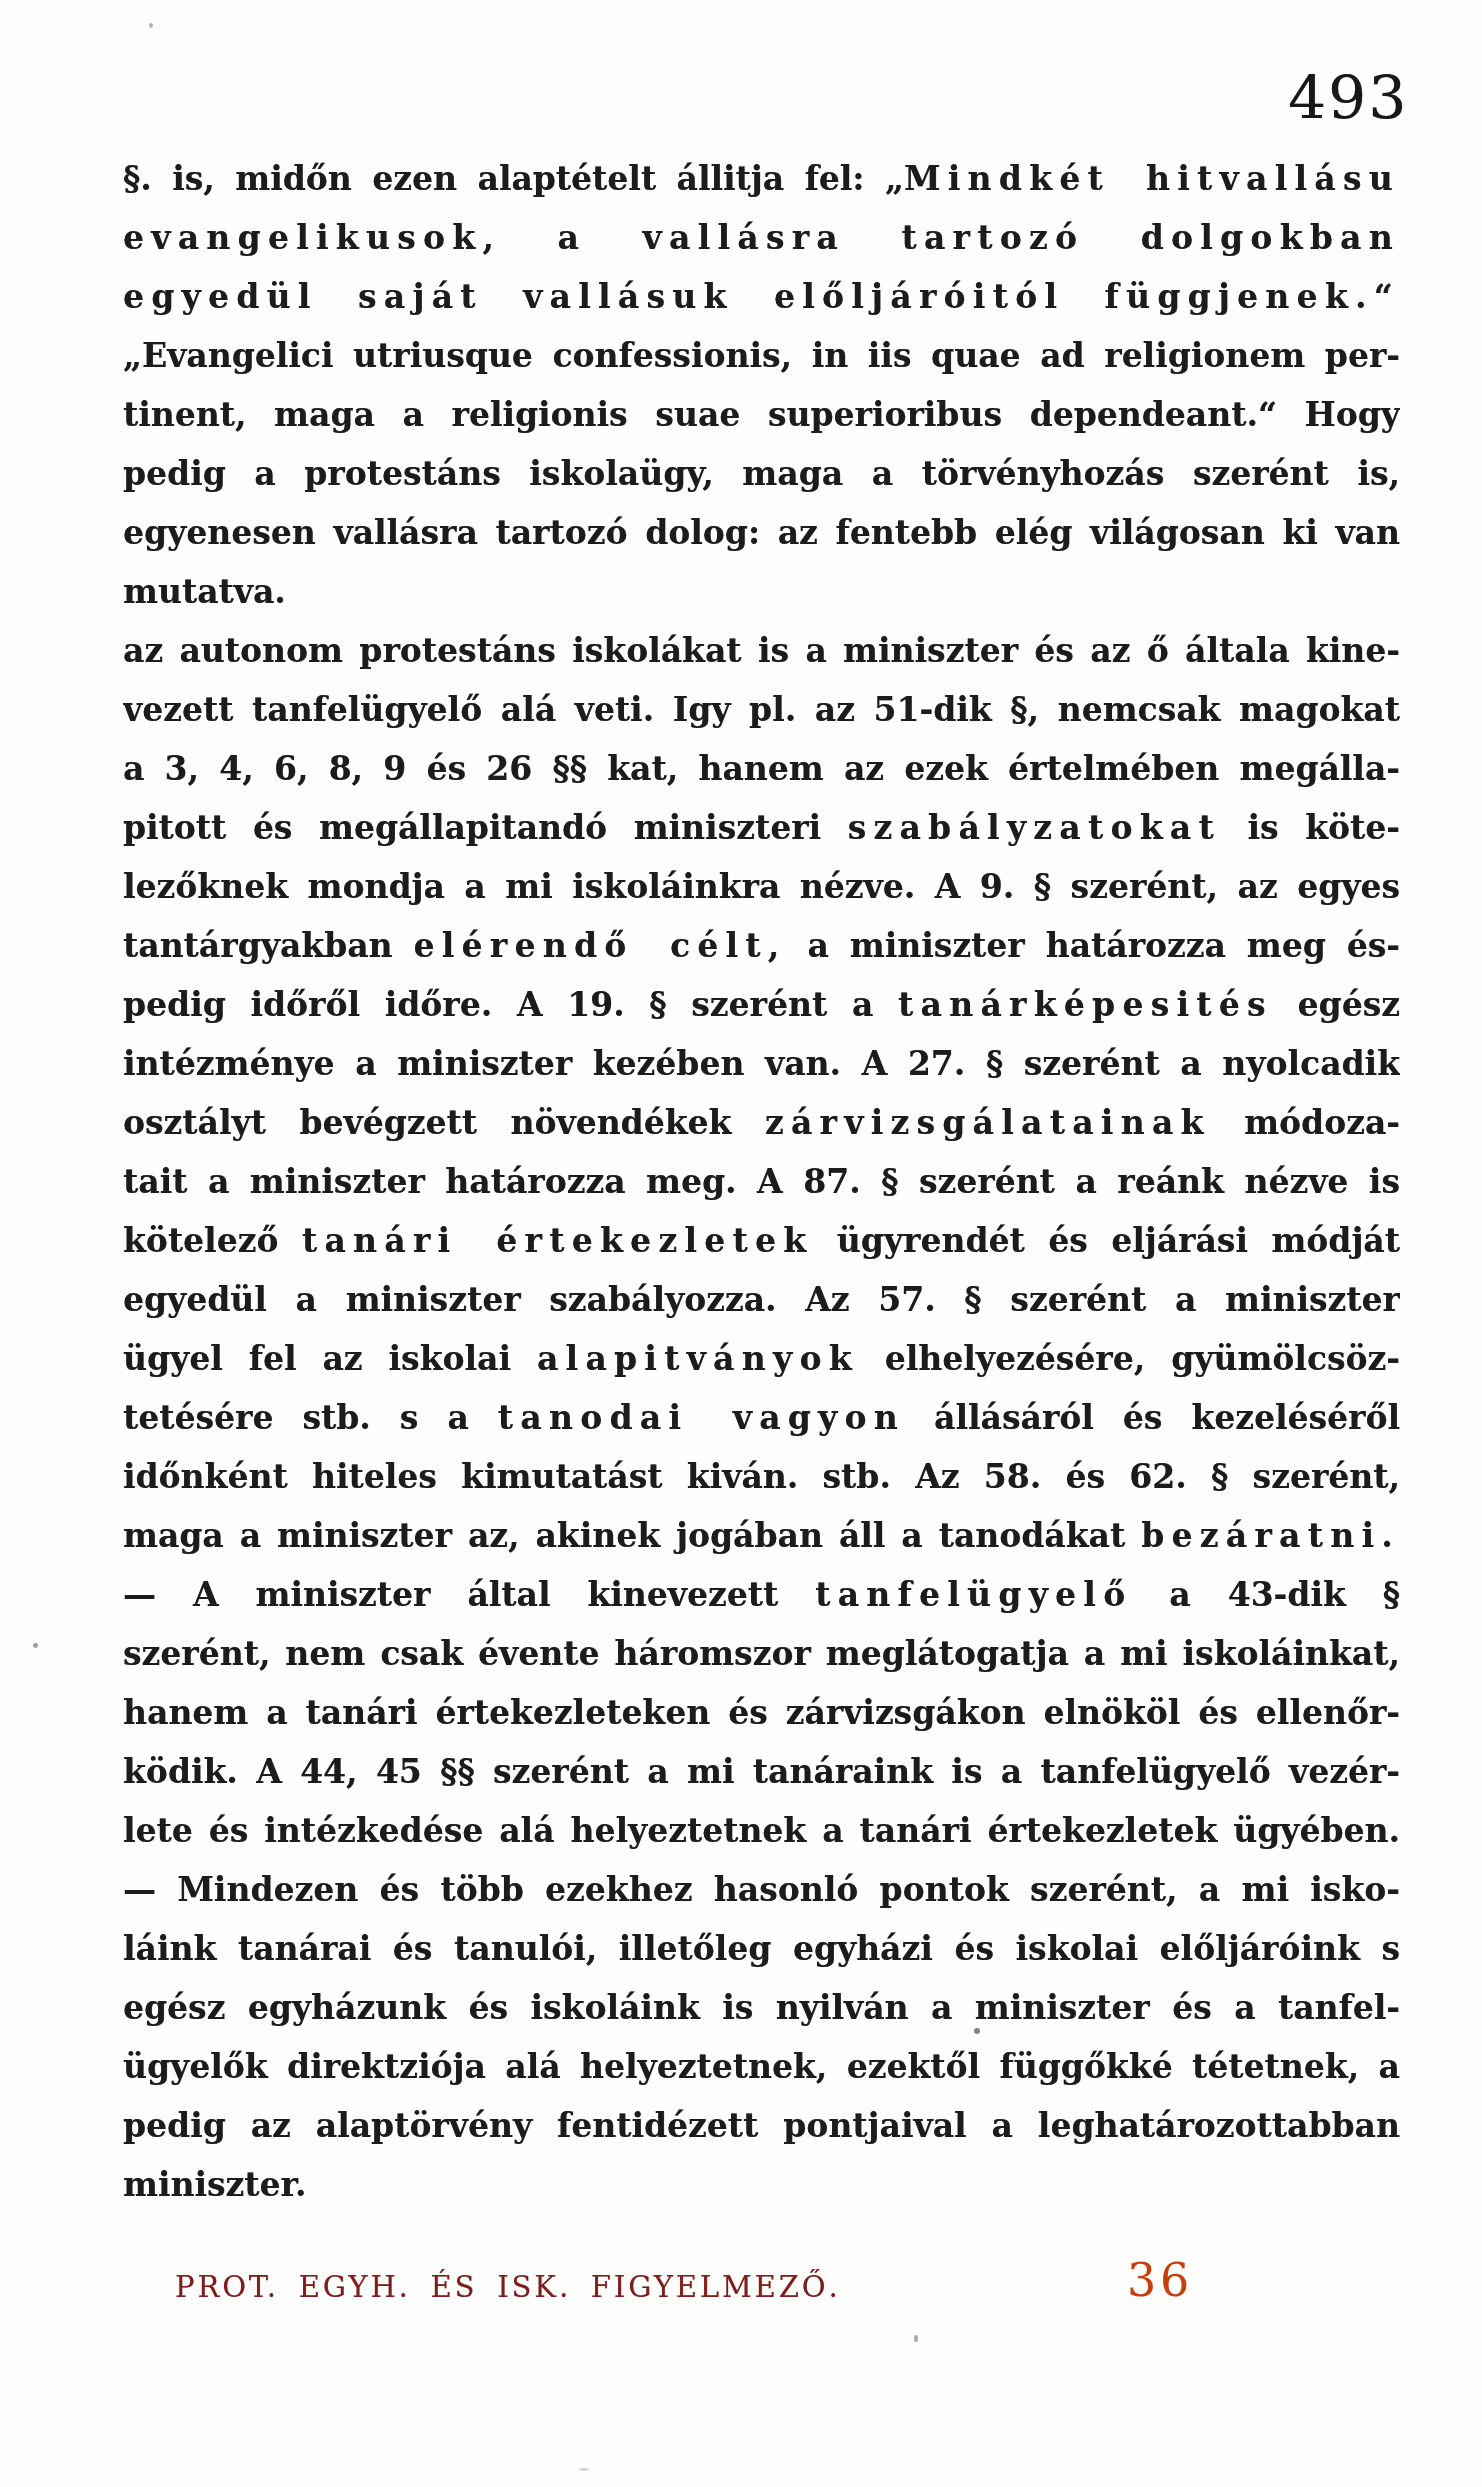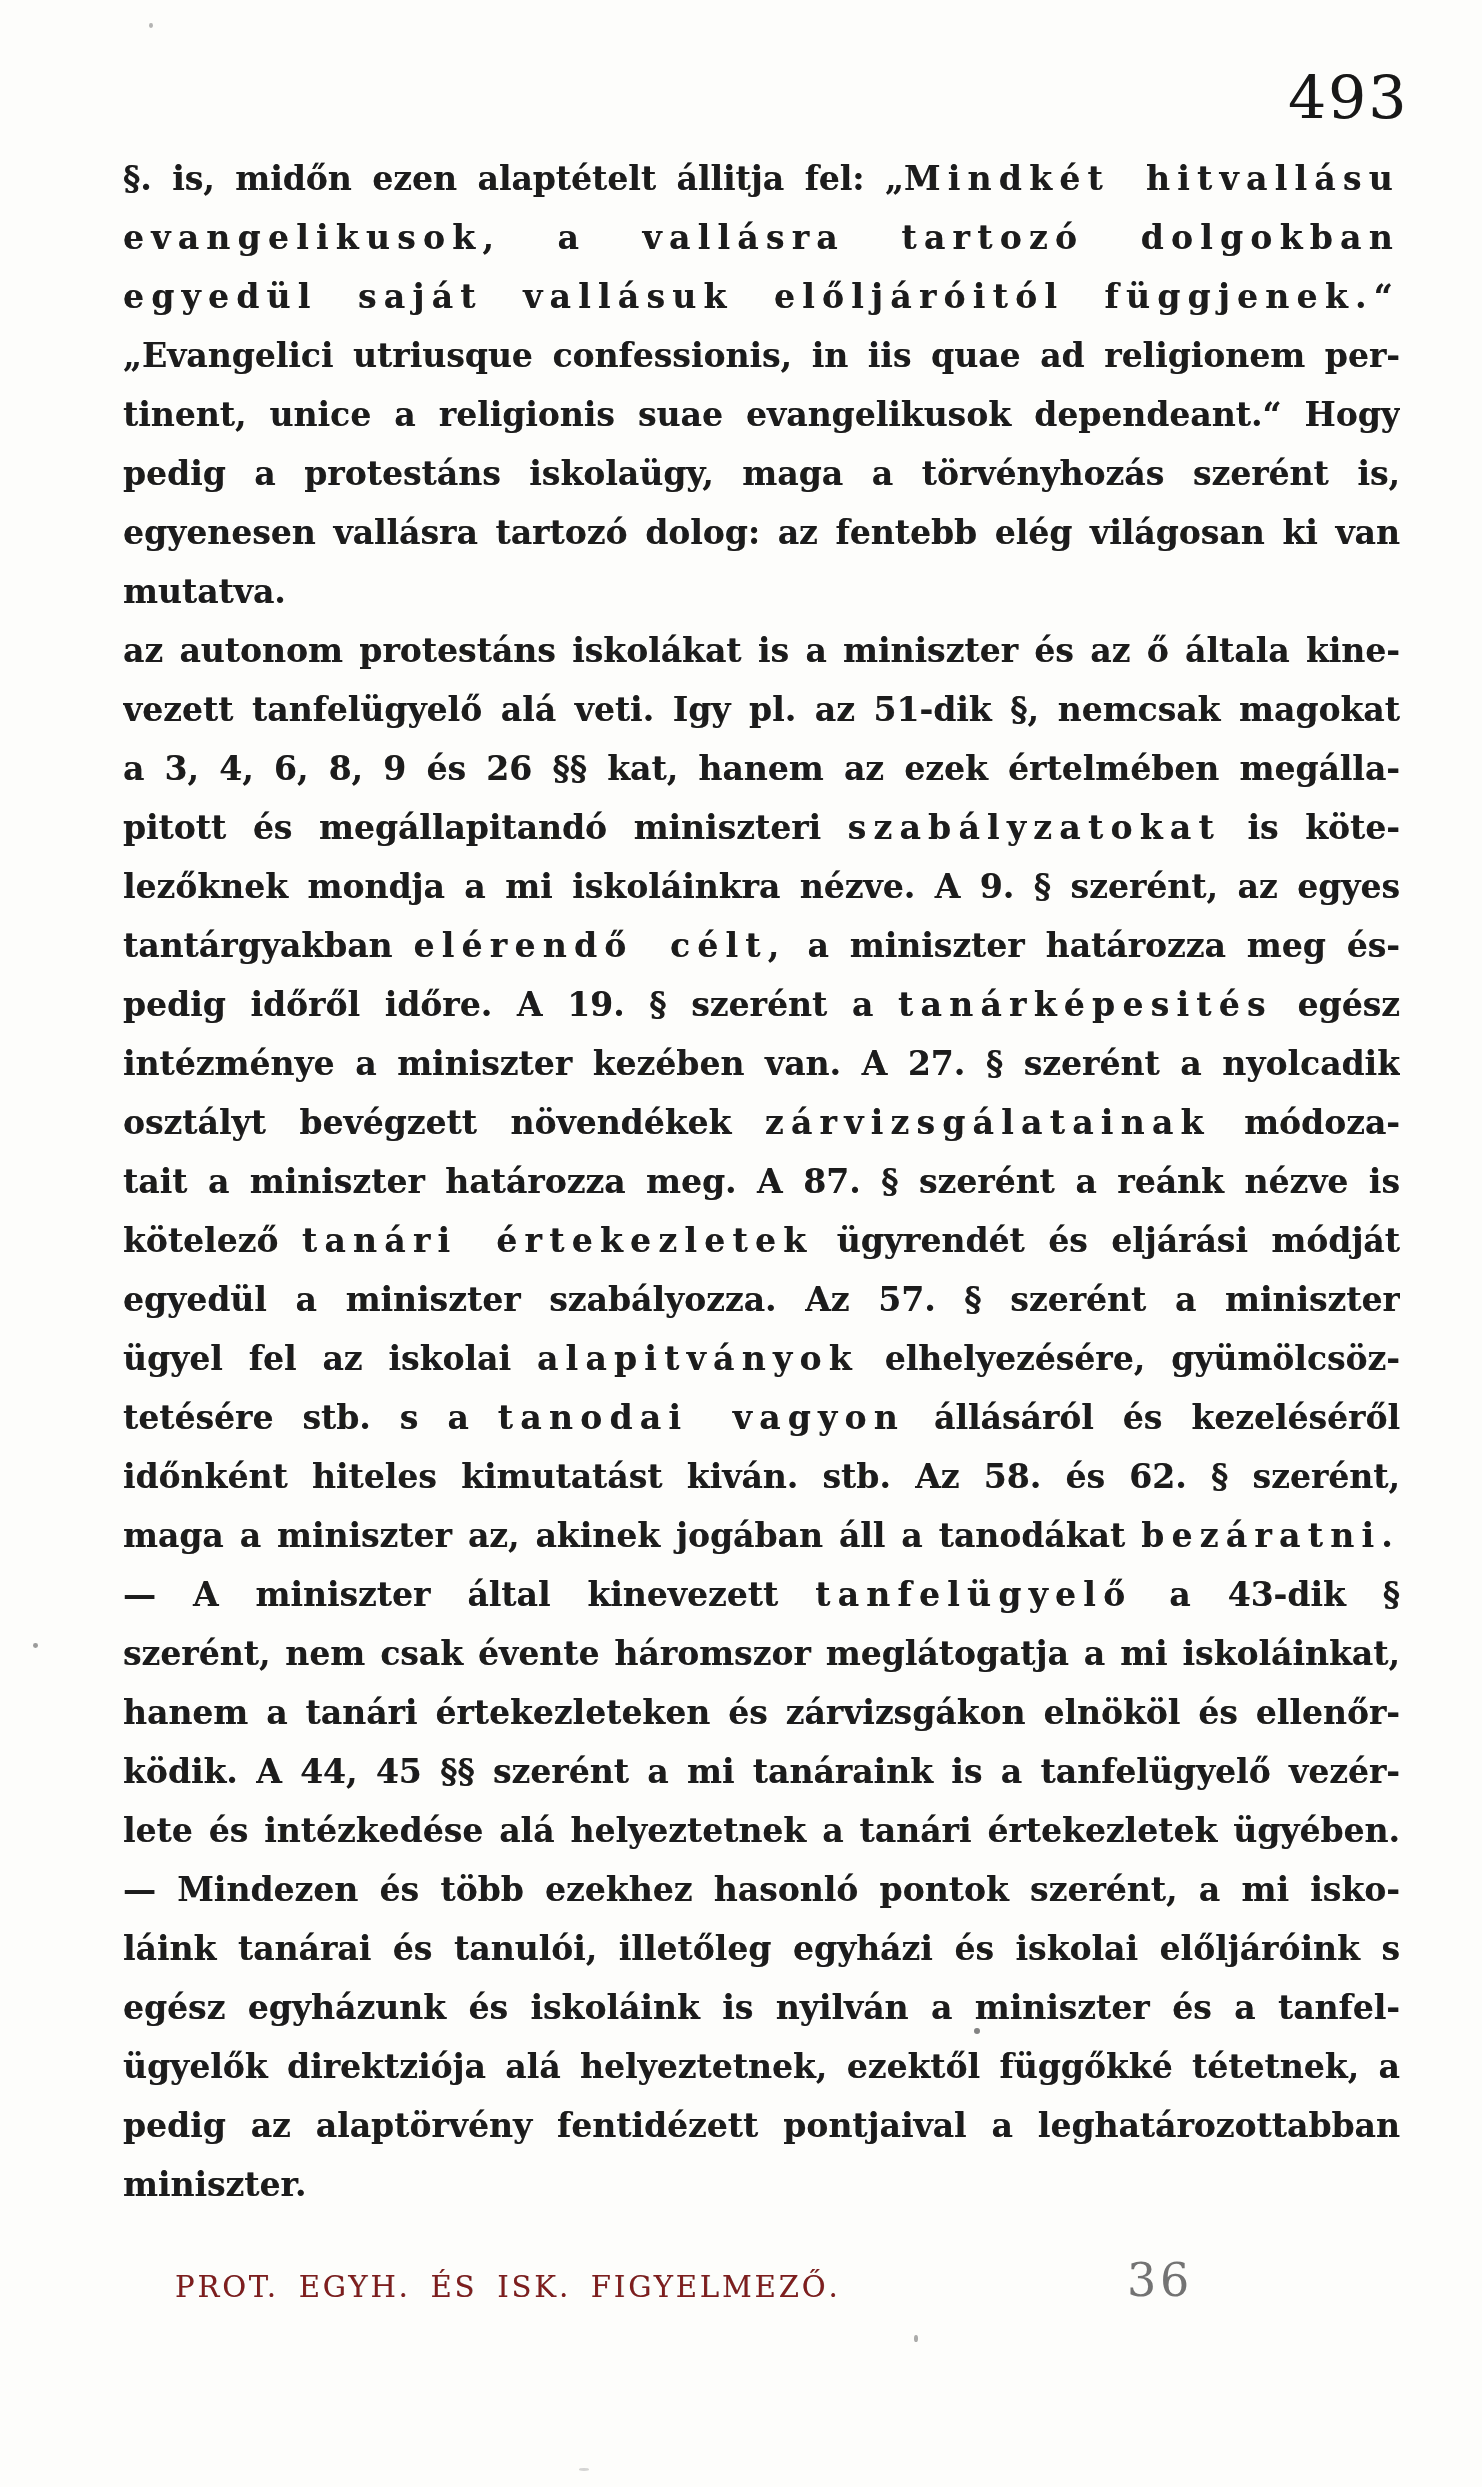--- a/index.html
+++ b/index.html
@@ -54,40 +54,40 @@
     letter-spacing:2.9px;
     word-spacing:7.7px;
     color:#7f1d1d;
     text-shadow:0.3px 0.3px 0 rgba(30,30,30,0.45);
   }
   .footer-signature{
     position:absolute;
     left:1127px;top:2253px;
     font-size:46px;
     letter-spacing:3.8px;
-    color:#737373;
+    color:#c2410c;
   }
   .speck{
     position:absolute;
     background:#5a5a5a;
     border-radius:50%;
   }
 </style>
 </head>
 <body>
 
 <div class="page">
   <div class="page-number">493</div>
 
   <div class="text-block" id="text-block">
       <div class="line"><span>§. is, midőn ezen alaptételt állitja fel: „</span><span class="sp">Mindkét hitvallásu</span></div>
       <div class="line"><span class="sp">evangelikusok, a vallásra tartozó dolgokban</span></div>
       <div class="line"><span class="sp">egyedül saját vallásuk előljáróitól függjenek.“</span></div>
       <div class="line"><span>„Evangelici utriusque confessionis, in iis quae ad religionem per-</span></div>
-      <div class="line"><span>tinent, unice a religionis suae evangelikusok dependeant.“ Hogy</span></div>
+      <div class="line"><span>tinent, maga a religionis suae superioribus dependeant.“ Hogy</span></div>
       <div class="line"><span>pedig a protestáns iskolaügy, maga a törvényhozás szerént is,</span></div>
       <div class="line"><span>egyenesen vallásra tartozó dolog: az fentebb elég világosan ki van</span></div>
       <div class="line left"><span>mutatva.</span></div>
       <div class="line"><span>az autonom protestáns iskolákat is a miniszter és az ő általa kine-</span></div>
       <div class="line"><span>vezett tanfelügyelő alá veti. Igy pl. az 51-dik §, nemcsak magokat</span></div>
       <div class="line"><span>a 3, 4, 6, 8, 9 és 26 §§ kat, hanem az ezek értelmében megálla-</span></div>
       <div class="line"><span>pitott és megállapitandó miniszteri </span><span class="sp">szabályzatokat</span><span> is köte-</span></div>
       <div class="line"><span>lezőknek mondja a mi iskoláinkra nézve. A 9. § szerént, az egyes</span></div>
       <div class="line"><span>tantárgyakban </span><span class="sp">elérendő célt,</span><span> a miniszter határozza meg és-</span></div>
       <div class="line"><span>pedig időről időre. A 19. § szerént a </span><span class="sp">tanárképesités</span><span> egész</span></div>

